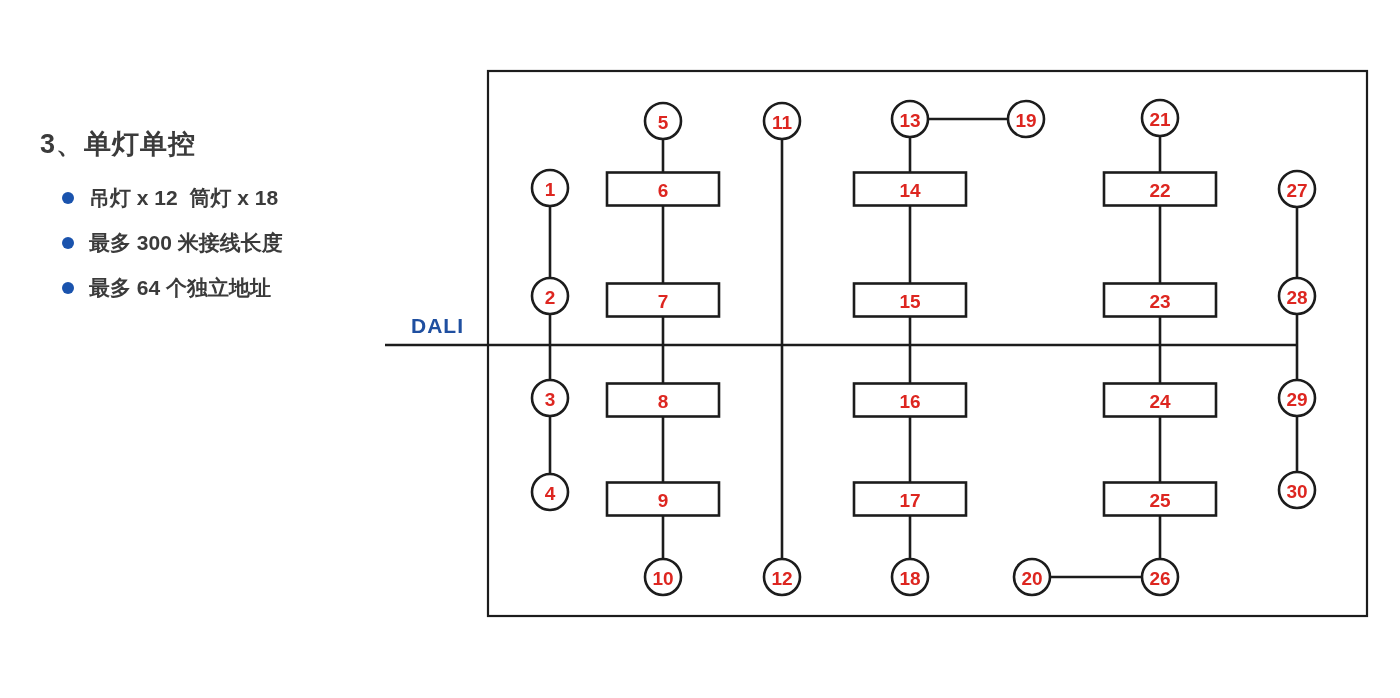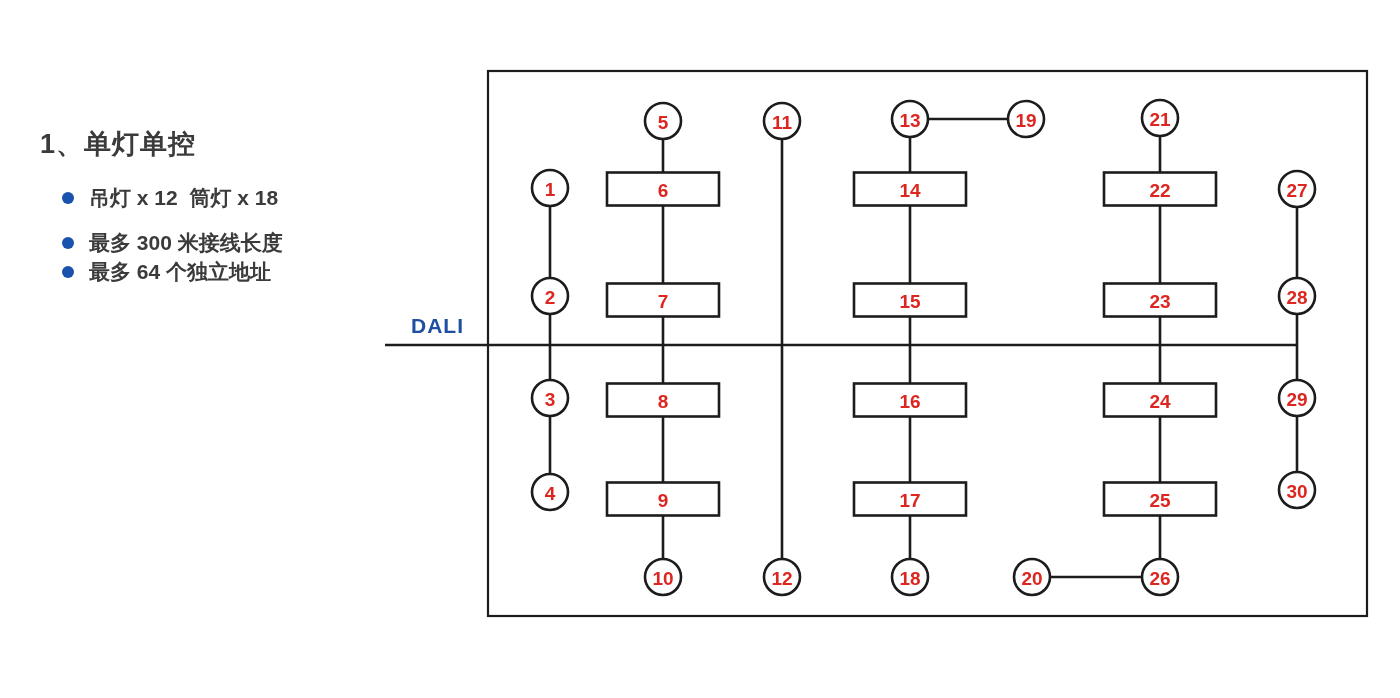--- a/index.html
+++ b/index.html
@@ -23,21 +23,21 @@
   }
   .bullet-row {
     position: absolute;
     left: 62px;
     display: flex;
     align-items: center;
     height: 28px;
   }
   .bullet-row.r0 { top: 184px; }
   .bullet-row.r1 { top: 229px; }
-  .bullet-row.r2 { top: 258px; }
+  .bullet-row.r2 { top: 274px; }
   .bullet-dot {
     width: 12px;
     height: 12px;
     border-radius: 50%;
     background: #1a53ad;
     flex: 0 0 auto;
   }
   .bullet-text {
     margin-left: 15px;
     font-size: 21px;
@@ -59,21 +59,21 @@
     position: absolute;
     left: 0;
     top: 0;
   }
 </style>
 </head>
 <body>
 
 <div class="canvas">
 
-  <div class="page-title">1、单灯单控</div>
+  <div class="page-title">3、单灯单控</div>
 
   <div class="bullet-row r0">
     <span class="bullet-dot"></span>
     <span class="bullet-text">吊灯 x 12  筒灯 x 18</span>
   </div>
   <div class="bullet-row r1">
     <span class="bullet-dot"></span>
     <span class="bullet-text">最多 300 米接线长度</span>
   </div>
   <div class="bullet-row r2">

